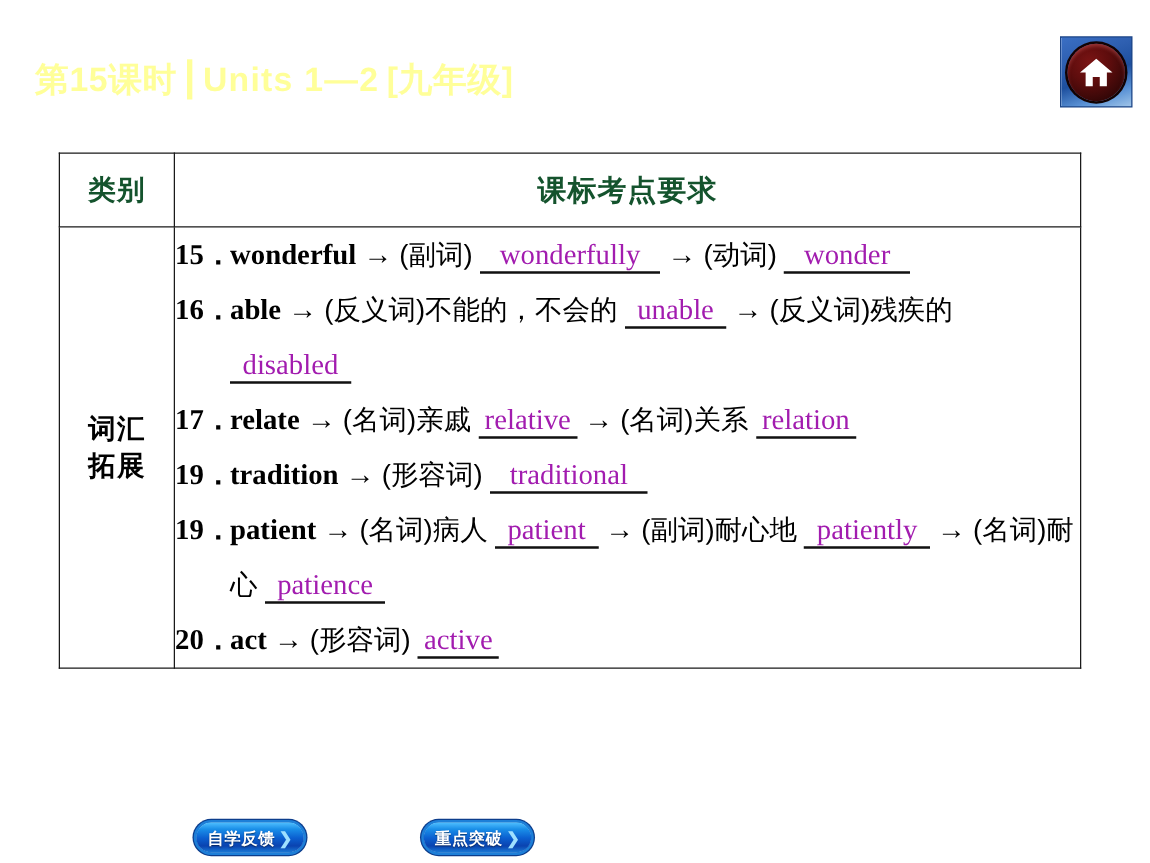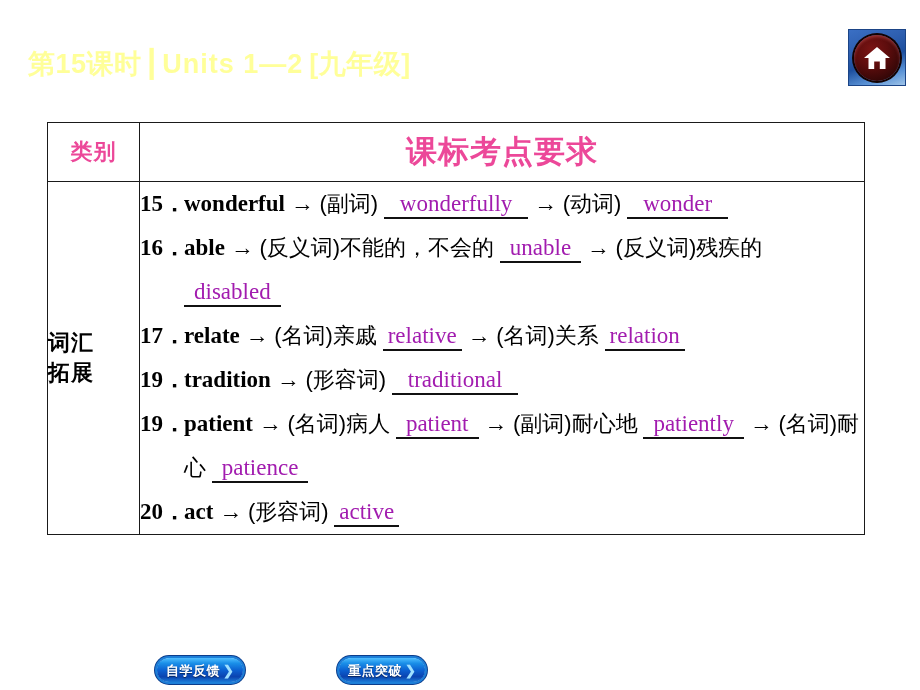--- a/index.html
+++ b/index.html
@@ -82,28 +82,28 @@
     padding: 0;
     vertical-align: middle;
   }
   .col-category { width: 91px; }
 
   .th-cell {
     text-align: center;
     font-family: Liberation Sans, sans-serif;
     font-weight: bold;
     font-size: 22px;
-    color: #ec4899;
+    color: #14532d;
     height: 58px;
     letter-spacing: 1px;
   }
-  .th-cell.wide { font-size: 31px; }
+  .th-cell.wide { font-size: 23px; }
 
   .category-cell {
-    text-align: left;
+    text-align: center;
     font-family: "Liberation Sans", "DejaVu Sans", sans-serif;
     font-weight: bold;
     font-size: 22px;
     line-height: 1.35;
     color: #000;
     letter-spacing: 1px;
   }
 
   .items-cell {
     padding: 12px 10px 14px 14px;

